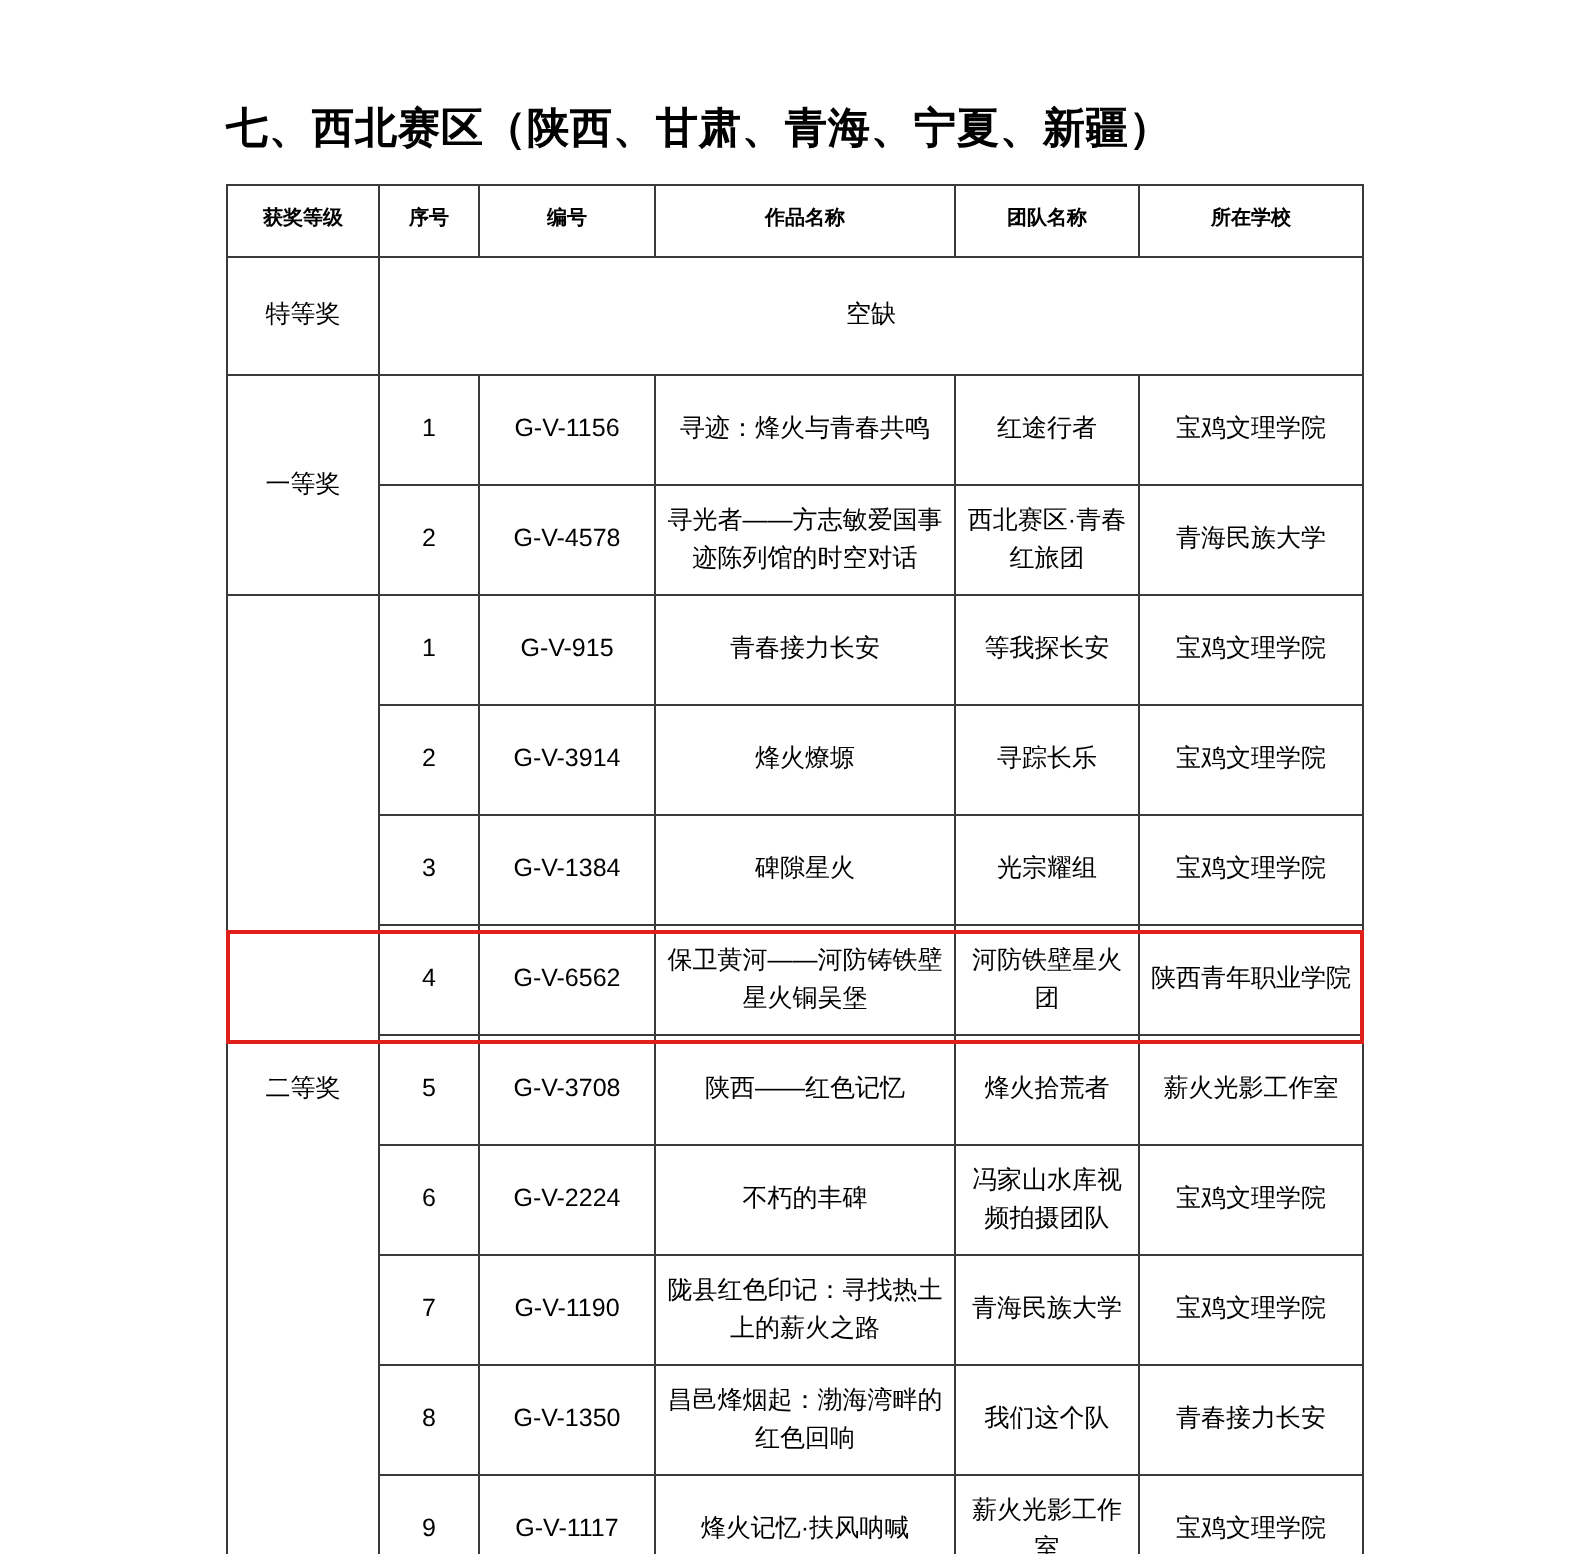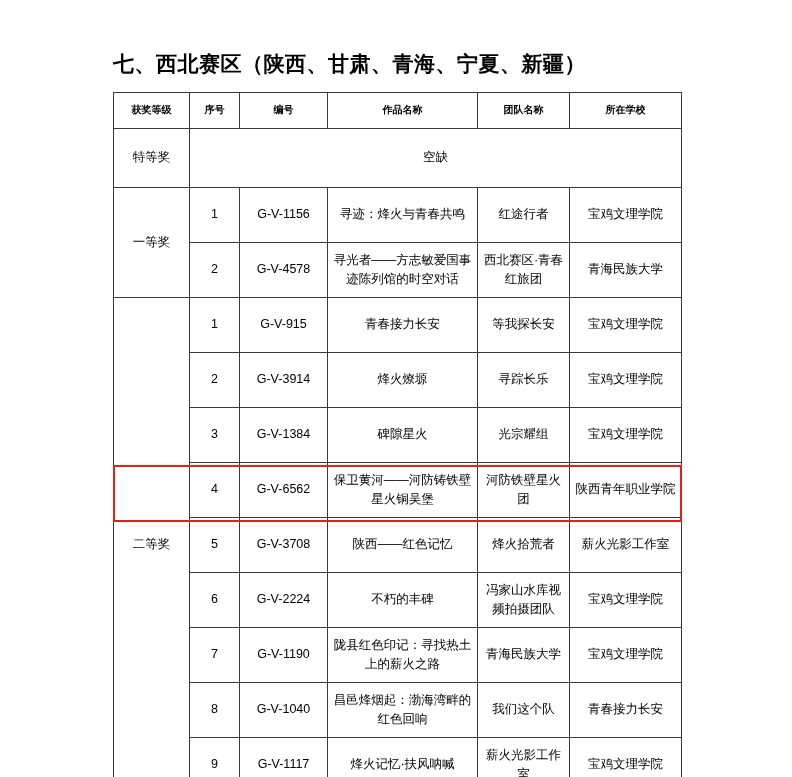--- a/index.html
+++ b/index.html
@@ -176,21 +176,21 @@
         </tr>
         <tr>
           <td class="tall">7</td>
           <td class="tall">G-V-1190</td>
           <td class="tall">陇县红色印记：寻找热土上的薪火之路</td>
           <td class="tall">青海民族大学</td>
           <td class="tall">宝鸡文理学院</td>
         </tr>
         <tr>
           <td class="tall">8</td>
-          <td class="tall">G-V-1040</td>
+          <td class="tall">G-V-1350</td>
           <td class="tall">昌邑烽烟起：渤海湾畔的红色回响</td>
           <td class="tall">我们这个队</td>
           <td class="tall">青春接力长安</td>
         </tr>
         <tr>
           <td class="tall">9</td>
           <td class="tall">G-V-1117</td>
           <td class="tall">烽火记忆·扶风呐喊</td>
           <td class="tall">薪火光影工作室</td>
           <td class="tall">宝鸡文理学院</td>

